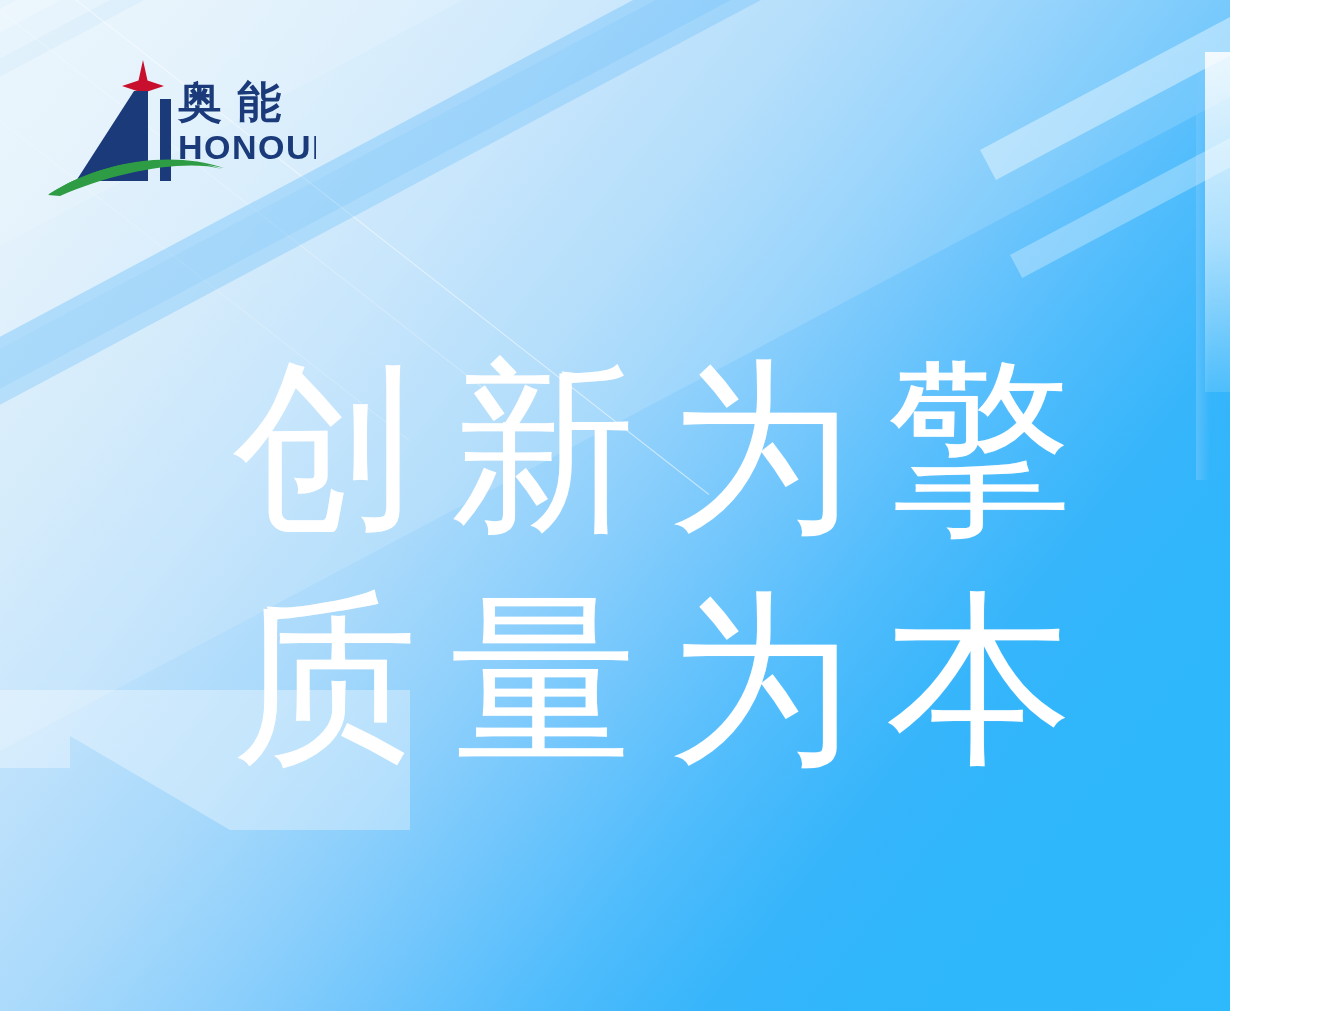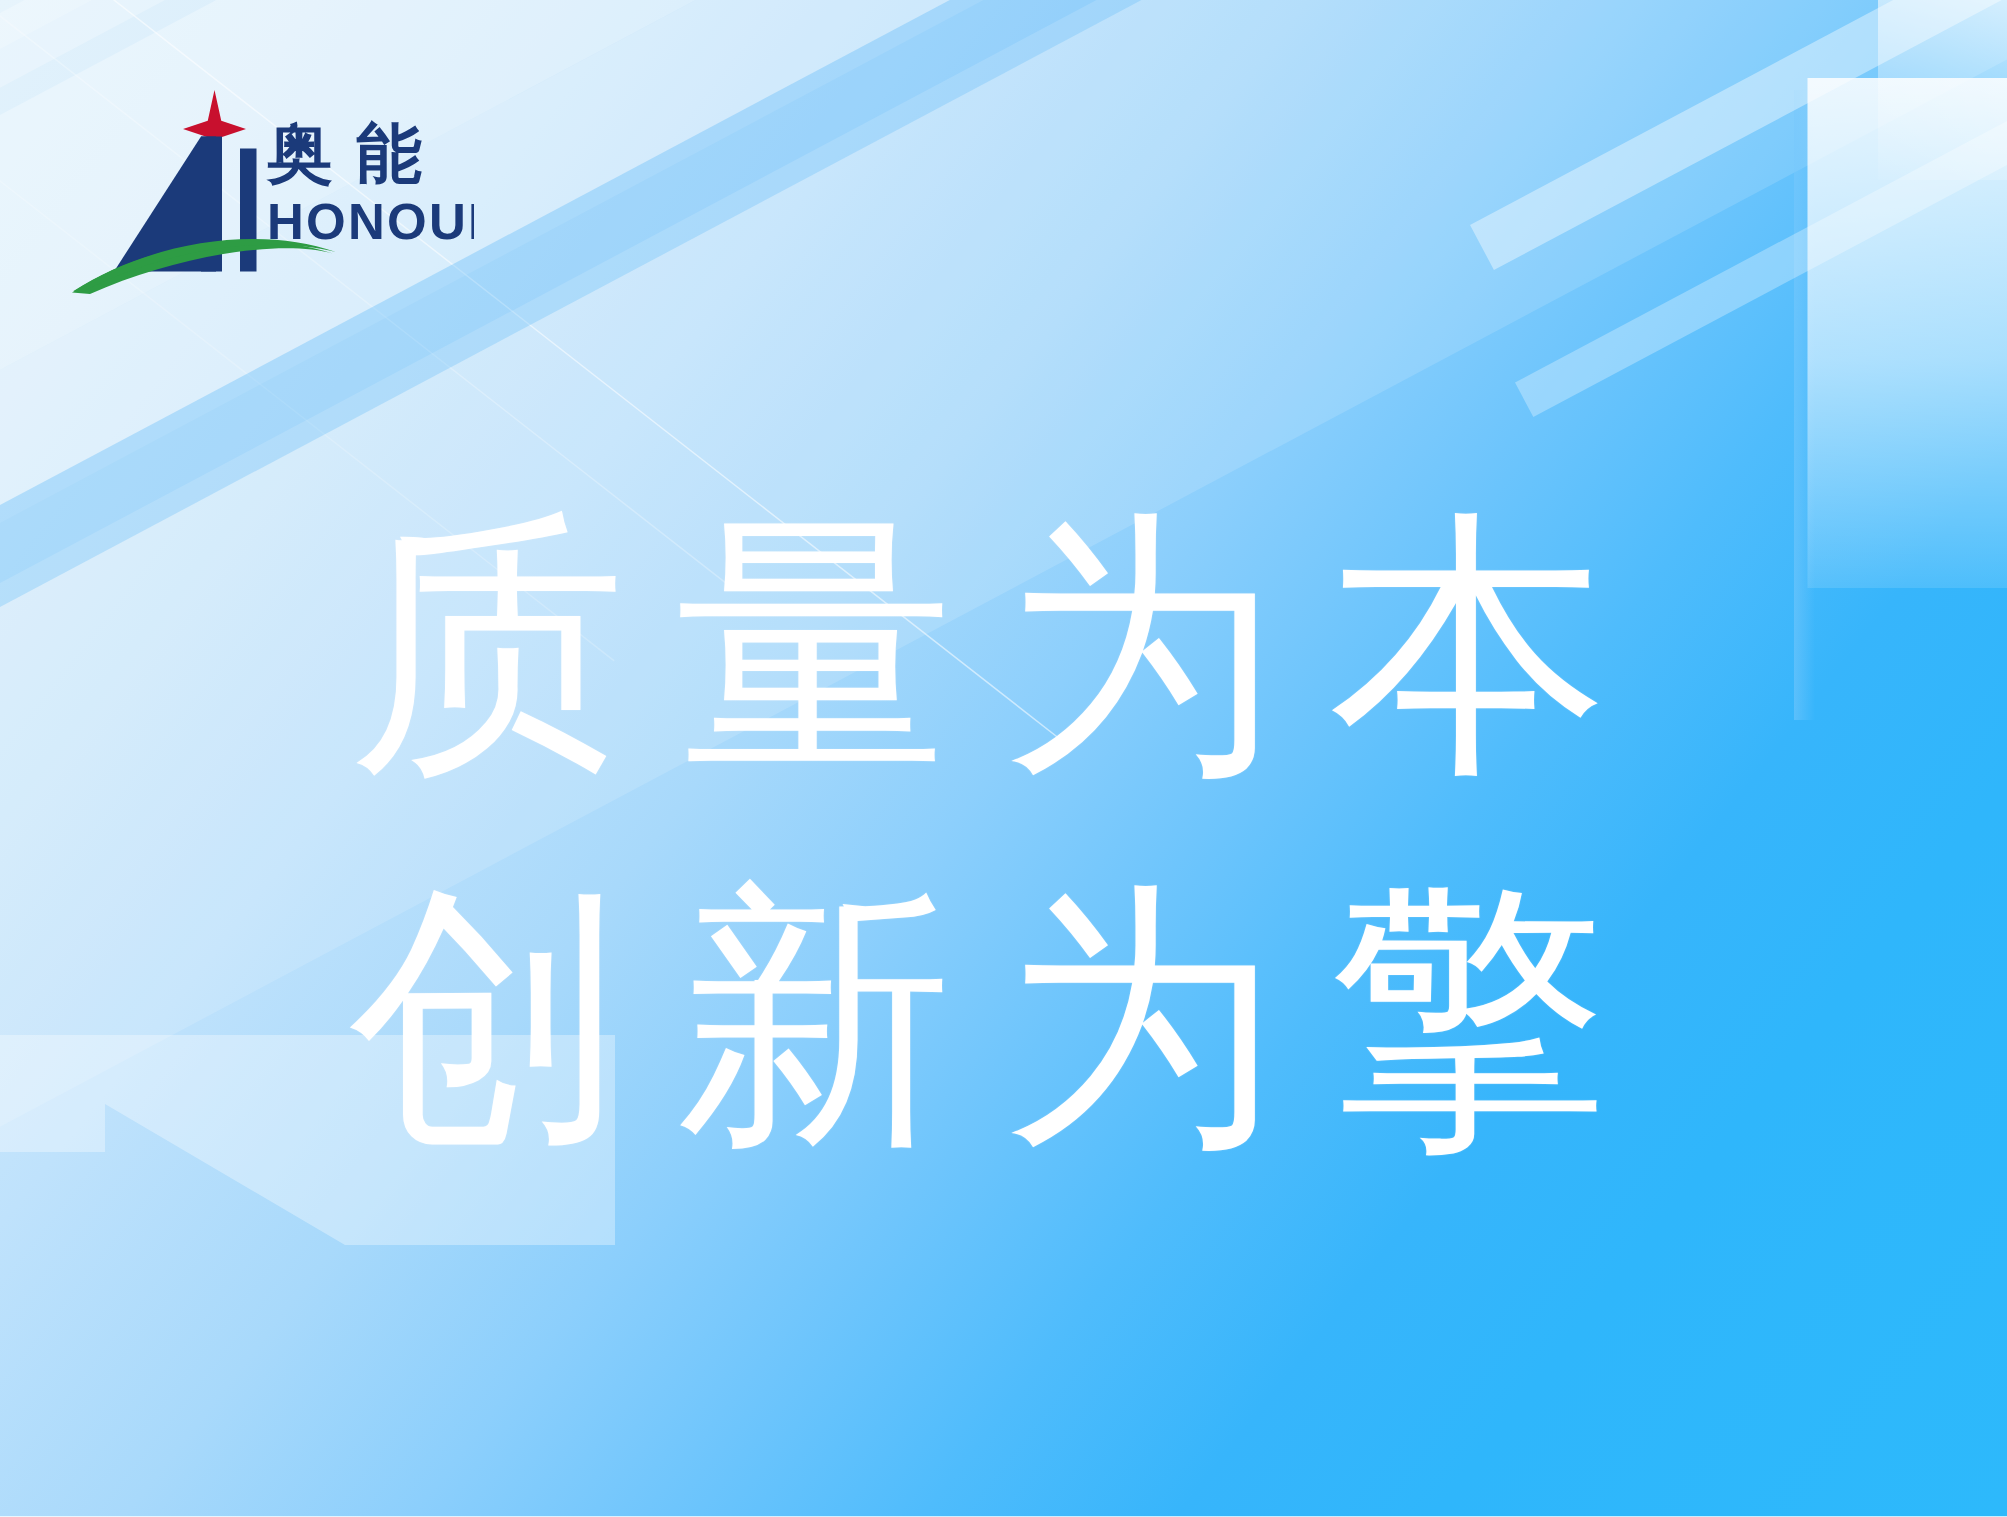--- a/index.html
+++ b/index.html
@@ -6,21 +6,21 @@
     margin: 0;
     padding: 0;
     background: #ffffff;
   }
   body {
     font-family: "Liberation Sans", sans-serif;
   }
 
   #poster {
     position: relative;
-    width: 1338px;
+    width: 1230px;
     height: 1011px;
     overflow: hidden;
     
     background: linear-gradient(128deg,
         #e2f2fc 0%,
         #dbeefb 10%,
         #cfe9fb 20%,
         #bfe2fc 30%,
         #a8d9fb 41%,
         #8ccffc 50%,
@@ -241,17 +241,17 @@
       <path d="M2,140 C50,108 120,96 176,114 C140,104 70,116 14,141 Z" fill="#2e9c44"></path>
       <path d="M3,139 C55,106 125,95 178,113 C128,101 62,112 8,140 Z" fill="#2e9c44"></path>
 
       <text x="132" y="62" font-family="'DejaVu Sans','Liberation Sans',sans-serif" font-size="44" font-weight="bold" fill="#1b3a7a">奥 能</text>
 
       <text x="132" y="104" font-family="'Liberation Sans',sans-serif" font-size="34" font-weight="bold" letter-spacing="1.5" fill="#1b3a7a">HONOUR</text>
     </svg>
   </div>
 
   <div id="headline">
+    <div class="hl-line second">创新为擎</div>
     <div class="hl-line first">质量为本</div>
-    <div class="hl-line second">创新为擎</div>
   </div>
 
 </div>
 
 </body></html>

